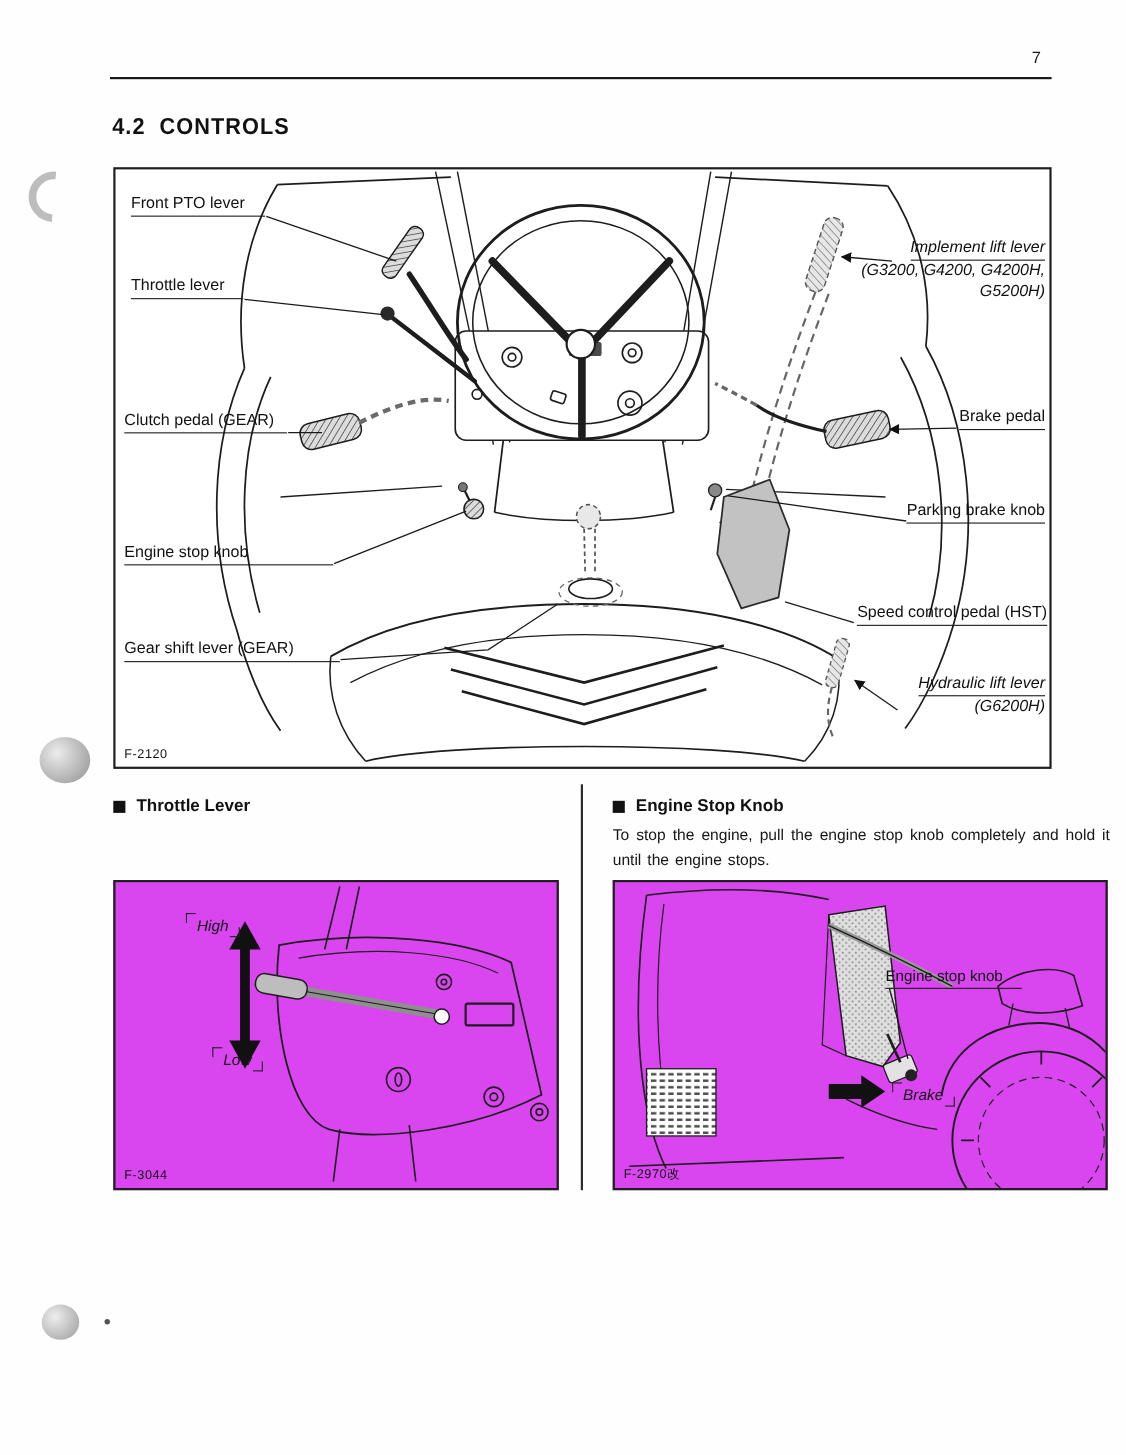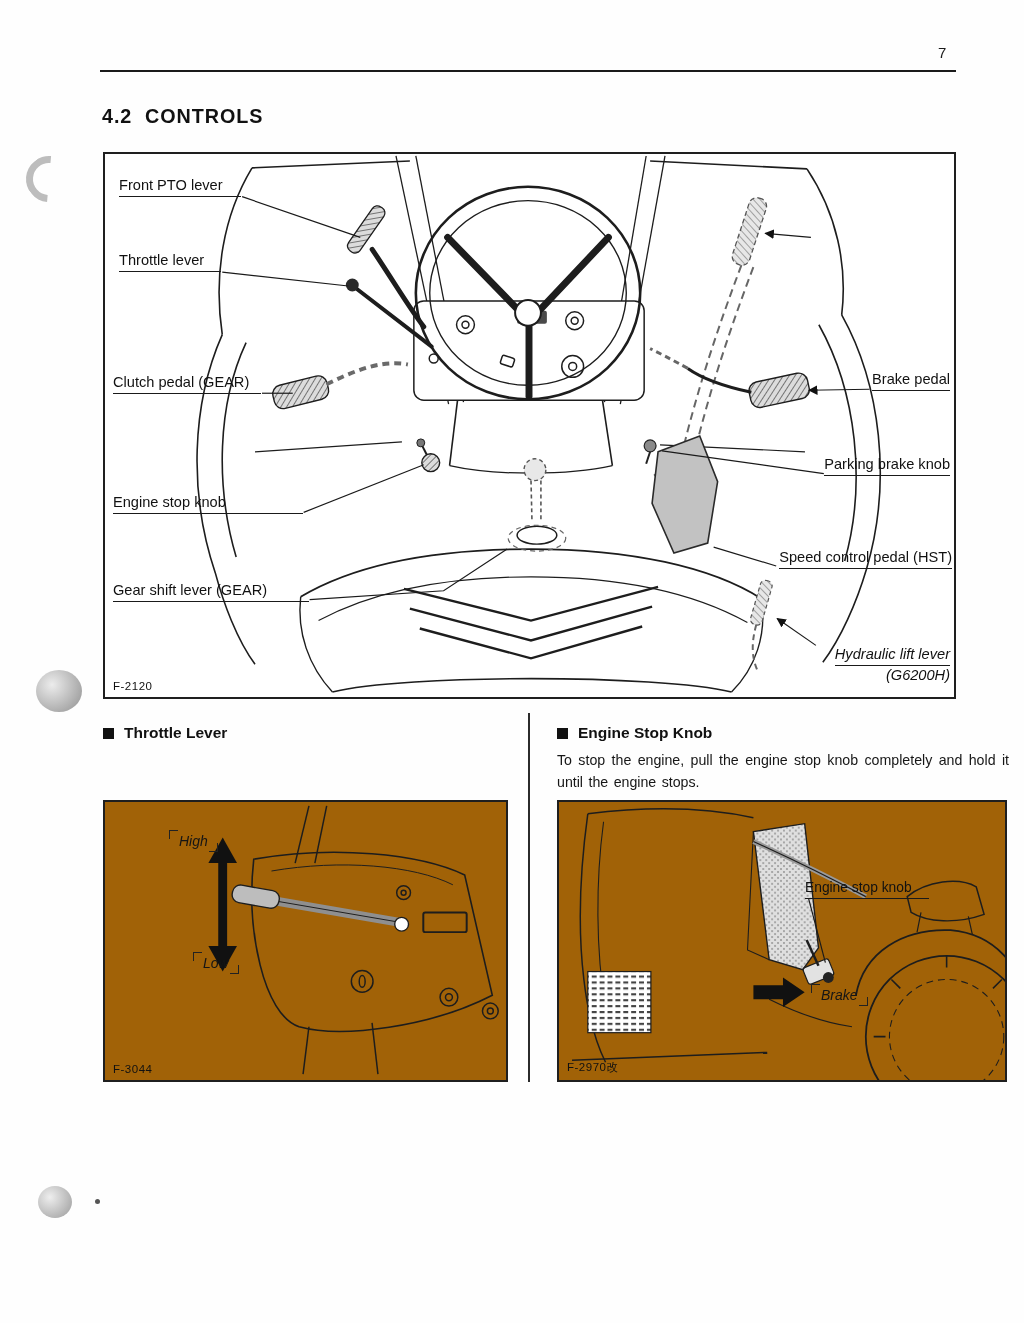--- a/index.html
+++ b/index.html
@@ -21,21 +21,21 @@
   .callout-group .cl span { display:inline-block; }
 
   .fig-num { position:absolute; left:8px; bottom:5px; font-size:11.5px; letter-spacing:.5px; font-style:normal; color:#111; }
 
   .col-divider { position:absolute; left:528px; top:713px; width:2px; height:369px; background:#2b2b2b; }
 
   .sec-head { position:absolute; display:flex; align-items:center; gap:10px; font-size:15.5px; font-weight:bold; color:#111; }
   .bullet { width:11px; height:11px; background:#111; display:inline-block; flex:0 0 auto; }
   .body-text { position:absolute; font-size:14.2px; line-height:1.52; text-align:justify; word-spacing:1.5px; color:#161616; }
 
-  .sub-figure { position:absolute; border:2px solid #1f1f1f; background:#a16207; }
+  .sub-figure { position:absolute; border:2px solid #1f1f1f; background:#d946ef; }
   .sub-figure > svg { position:absolute; inset:0; width:100%; height:100%; }
 
   .bracket-label { position:absolute; font-style:italic; font-size:14px; padding:3px 10px; color:#151515; white-space:nowrap; }
   .bracket-label::before { content:""; position:absolute; left:0; top:0; width:8px; height:8px; border-left:1.5px solid #222; border-top:1.5px solid #222; }
   .bracket-label::after { content:""; position:absolute; right:0; bottom:0; width:8px; height:8px; border-right:1.5px solid #222; border-bottom:1.5px solid #222; }
 
   .knob-callout { font-size:13.8px; }
 
   
   .artifact { position:absolute; pointer-events:none; }
@@ -193,26 +193,31 @@
         <path d="M715 495 L676 468" marker-end="url(#arr)"></path>
       </g>
     </svg>
 
     <div class="callout ul" style="left:14px; top:22px; width:122px">Front PTO lever</div>
     <div class="callout ul" style="left:14px; top:97px; width:102px">Throttle lever</div>
     <div class="callout ul" style="left:8px;  top:219px; width:148px">Clutch pedal (GEAR)</div>
     <div class="callout ul" style="left:8px;  top:339px; width:190px">Engine stop knob</div>
     <div class="callout ul" style="left:8px;  top:427px; width:196px">Gear shift lever (GEAR)</div>
 
+    <div class="callout-group" style="right:4px; top:62px">
+      <div class="cl"><span class="ul">Implement lift lever</span></div>
+      <div class="cl"><span>(G3200, G4200, G4200H,</span></div>
+      <div class="cl"><span>G5200H)</span></div>
+    </div>
 
     <div class="callout ul right-al" style="right:4px; top:216px">Brake pedal</div>
     <div class="callout ul right-al" style="right:4px; top:301px">Parking brake knob</div>
     <div class="callout ul right-al" style="right:2px; top:394px">Speed control pedal (HST)</div>
 
-    <div class="callout-group" style="right:4px; top:491px">
+    <div class="callout-group" style="right:4px; top:458px">
       <div class="cl"><span class="ul">Hydraulic lift lever</span></div>
       <div class="cl"><span>(G6200H)</span></div>
     </div>
 
     <div class="fig-num">F-2120</div>
   </div>
 
   <div class="col-divider"></div>
 
   <div class="sec-head" style="left:103px; top:724px">

